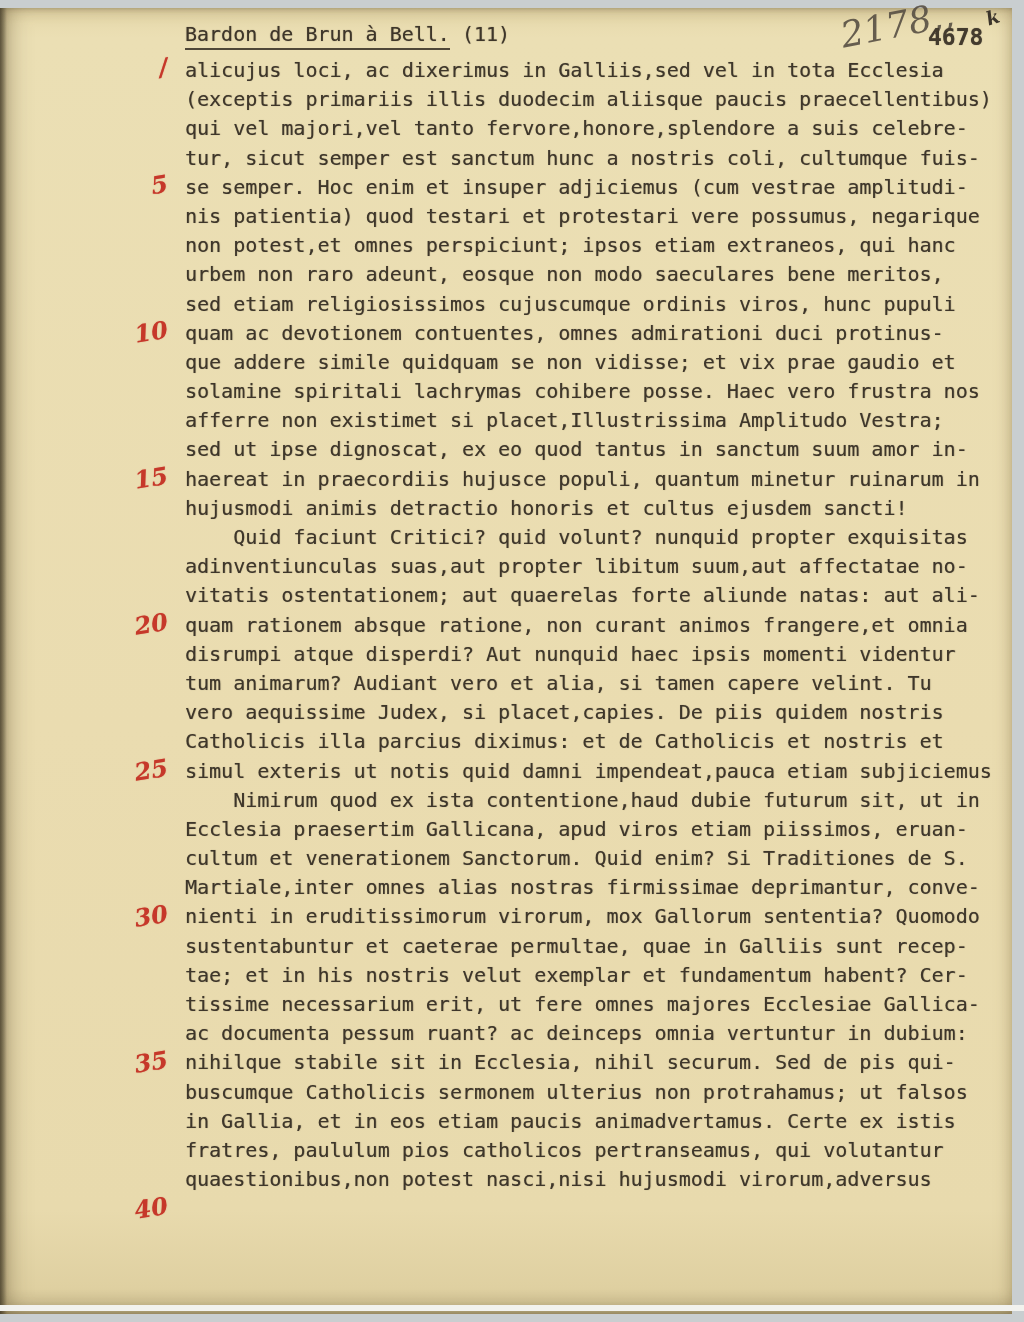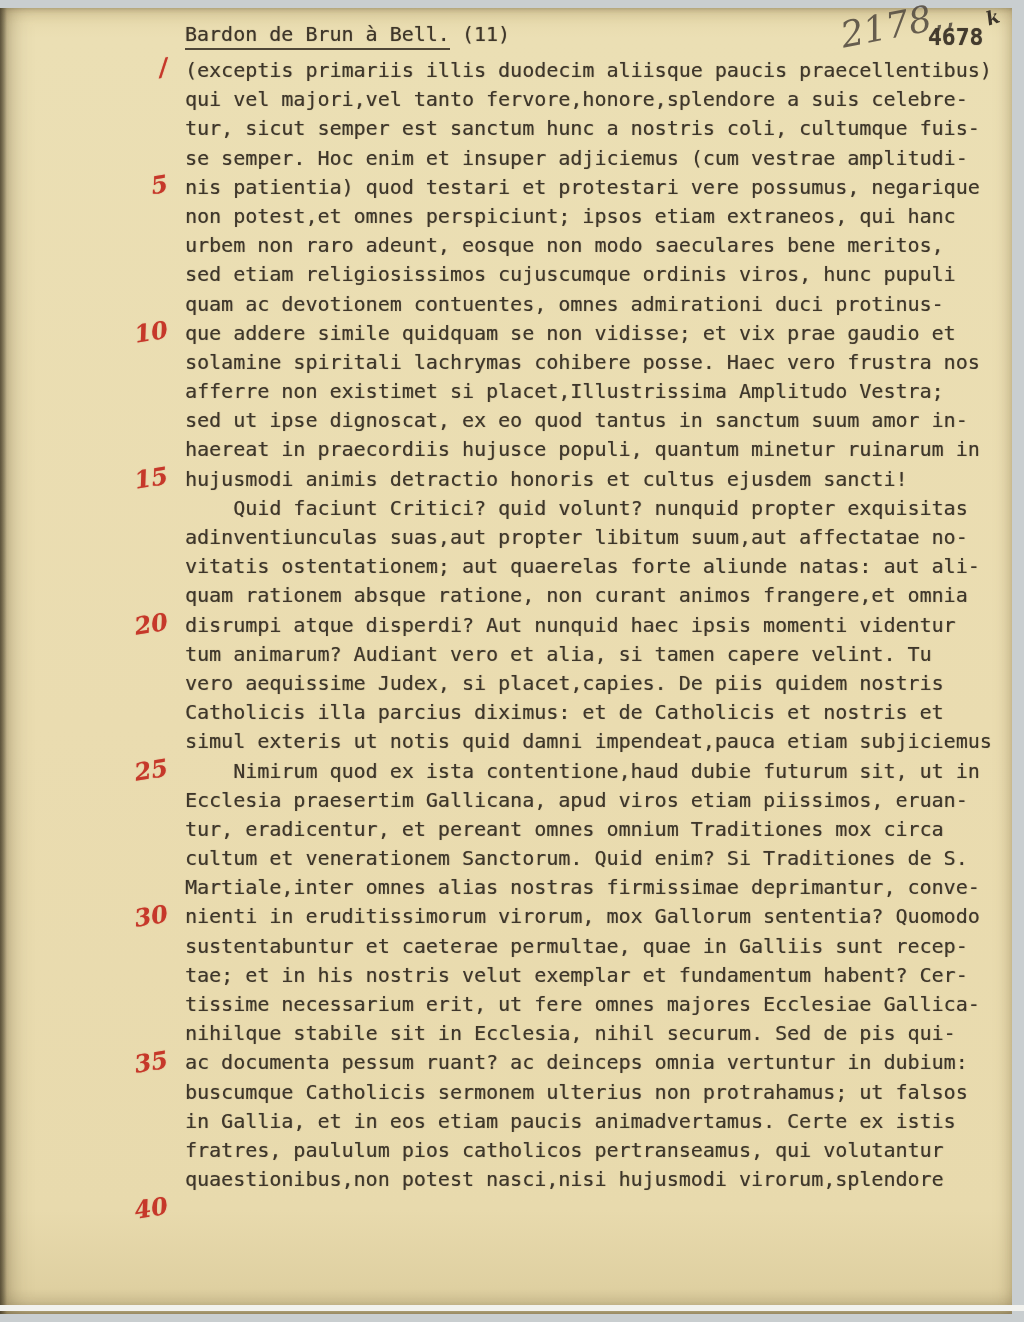--- a/index.html
+++ b/index.html
@@ -133,20 +133,21 @@
 
     <div class="header"><span class="title">Bardon de Brun à Bell.</span><span class="suffix">(11)</span></div>
 
     <div class="hand-number">2178,,</div>
 
     <div class="typed-number">4678</div>
 
     <div class="corner-mark">k</div>
 
     <div class="doc-body">
+        <div class="line">alicujus loci, ac dixerimus in Galliis,sed vel in tota Ecclesia</div>
         <div class="line">(exceptis primariis illis duodecim aliisque paucis praecellentibus)</div>
         <div class="line">qui vel majori,vel tanto fervore,honore,splendore a suis celebre-</div>
         <div class="line">tur, sicut semper est sanctum hunc a nostris coli, cultumque fuis-</div>
         <div class="line">se semper. Hoc enim et insuper adjiciemus (cum vestrae amplitudi-</div>
         <div class="line">nis patientia) quod testari et protestari vere possumus, negarique</div>
         <div class="line">non potest,et omnes perspiciunt; ipsos etiam extraneos, qui hanc</div>
         <div class="line">urbem non raro adeunt, eosque non modo saeculares bene meritos,</div>
         <div class="line">sed etiam religiosissimos cujuscumque ordinis viros, hunc pupuli</div>
         <div class="line">quam ac devotionem contuentes, omnes admirationi duci protinus-</div>
         <div class="line">que addere simile quidquam se non vidisse; et vix prae gaudio et</div>
@@ -159,33 +160,32 @@
         <div class="line">adinventiunculas suas,aut propter libitum suum,aut affectatae no-</div>
         <div class="line">vitatis ostentationem; aut quaerelas forte aliunde natas: aut ali-</div>
         <div class="line">quam rationem absque ratione, non curant animos frangere,et omnia</div>
         <div class="line">disrumpi atque disperdi? Aut nunquid haec ipsis momenti videntur</div>
         <div class="line">tum animarum? Audiant vero et alia, si tamen capere velint. Tu</div>
         <div class="line">vero aequissime Judex, si placet,capies. De piis quidem nostris</div>
         <div class="line">Catholicis illa parcius diximus: et de Catholicis et nostris et</div>
         <div class="line">simul exteris ut notis quid damni impendeat,pauca etiam subjiciemus</div>
         <div class="line">    Nimirum quod ex ista contentione,haud dubie futurum sit, ut in</div>
         <div class="line">Ecclesia praesertim Gallicana, apud viros etiam piissimos, eruan-</div>
-        <div class="line">tur, eradicentur, et pereant omnes omnium Traditiones mox circa</div>
         <div class="line">cultum et venerationem Sanctorum. Quid enim? Si Traditiones de S.</div>
         <div class="line">Martiale,inter omnes alias nostras firmissimae deprimantur, conve-</div>
         <div class="line">nienti in eruditissimorum virorum, mox Gallorum sententia? Quomodo</div>
         <div class="line">sustentabuntur et caeterae permultae, quae in Galliis sunt recep-</div>
         <div class="line">tae; et in his nostris velut exemplar et fundamentum habent? Cer-</div>
         <div class="line">tissime necessarium erit, ut fere omnes majores Ecclesiae Gallica-</div>
+        <div class="line">ac documenta pessum ruant? ac deinceps omnia vertuntur in dubium:</div>
         <div class="line">nihilque stabile sit in Ecclesia, nihil securum. Sed de pis qui-</div>
-        <div class="line">ac documenta pessum ruant? ac deinceps omnia vertuntur in dubium:</div>
         <div class="line">buscumque Catholicis sermonem ulterius non protrahamus; ut falsos</div>
         <div class="line">in Gallia, et in eos etiam paucis animadvertamus. Certe ex istis</div>
         <div class="line">fratres, paululum pios catholicos pertranseamus, qui volutantur</div>
-        <div class="line">quaestionibus,non potest nasci,nisi hujusmodi virorum,splendore</div>
+        <div class="line">quaestionibus,non potest nasci,nisi hujusmodi virorum,adversus</div>
       </div>
   <div class="annotation" style="top: 48px;">/</div>
       <div class="annotation" style="top: 164.8px;">5</div>
       <div class="annotation" style="top: 310.8px;">10</div>
       <div class="annotation" style="top: 456.8px;">15</div>
       <div class="annotation" style="top: 602.8px;">20</div>
       <div class="annotation" style="top: 748.8px;">25</div>
       <div class="annotation" style="top: 894.8px;">30</div>
       <div class="annotation" style="top: 1040.8px;">35</div>
       <div class="annotation" style="top: 1186.8px;">40</div>

